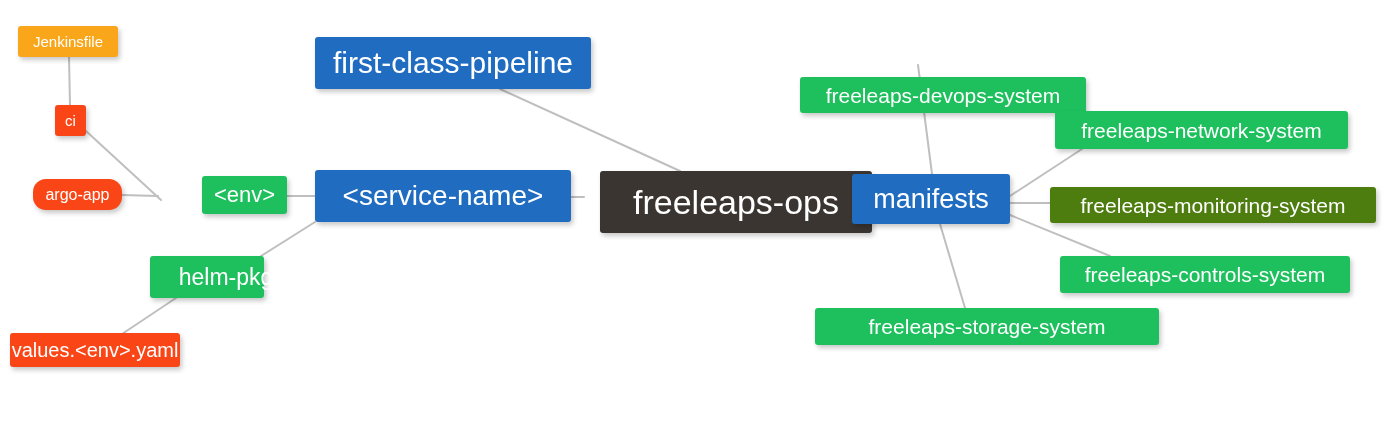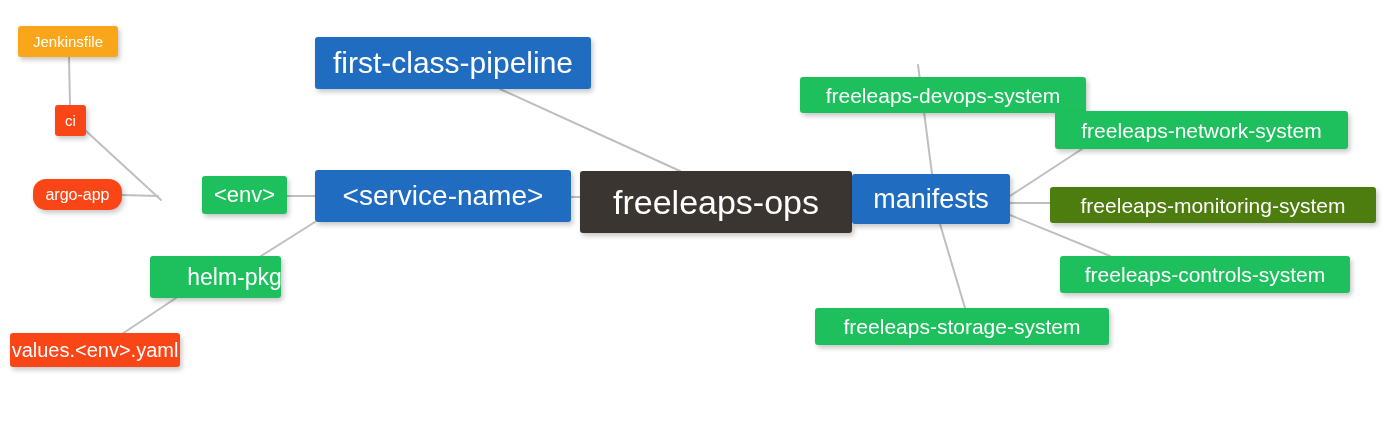--- a/index.html
+++ b/index.html
@@ -72,48 +72,48 @@
       </div>
       <div class="node" style="left: 55px; top: 105px; width: 31px; height: 31px; background: rgb(250, 70, 22); font-size: 15px;">
         <span class="node-label">ci</span>
       </div>
       <div class="node" style="left: 33px; top: 179px; width: 89px; height: 31px; background: rgb(250, 70, 22); font-size: 16px; border-radius: 13px;">
         <span class="node-label">argo-app</span>
       </div>
       <div class="node" style="left: 158px; top: 176px; width: 85px; height: 38px; background: rgb(30, 192, 94); font-size: 22px; margin-left: 44px;">
         <span class="node-label">&lt;env&gt;</span>
       </div>
-      <div class="node" style="left: 150px; top: 256px; width: 131px; height: 42px; background: rgb(30, 192, 94); font-size: 23px; padding-left: 48px;">
+      <div class="node" style="left: 150px; top: 256px; width: 114px; height: 42px; background: rgb(30, 192, 94); font-size: 23px; padding-left: 48px;">
         <span class="node-label">helm-pkg</span>
       </div>
       <div class="node" style="left: 10px; top: 333px; width: 170px; height: 34px; background: rgb(250, 70, 22); font-size: 20px;">
         <span class="node-label">values.&lt;env&gt;.yaml</span>
       </div>
       <div class="node" style="left: 315px; top: 37px; width: 276px; height: 52px; background: rgb(31, 108, 192); font-size: 30px;">
         <span class="node-label">first-class-pipeline</span>
       </div>
       <div class="node" style="left: 315px; top: 170px; width: 256px; height: 52px; background: rgb(31, 108, 192); font-size: 28px;">
         <span class="node-label">&lt;service-name&gt;</span>
       </div>
-      <div class="node" style="left: 580px; top: 171px; width: 272px; height: 62px; background: rgb(59, 53, 49); font-size: 34px;">
+      <div class="node" style="left: 600px; top: 171px; width: 272px; height: 62px; background: rgb(59, 53, 49); font-size: 34px;">
         <span class="node-label">freeleaps-ops</span>
       </div>
       <div class="node" style="left: 852px; top: 174px; width: 158px; height: 50px; background: rgb(31, 108, 192); font-size: 27px;">
         <span class="node-label">manifests</span>
       </div>
       <div class="node" style="left: 800px; top: 29px; width: 286px; height: 36px; background: rgb(30, 192, 94); font-size: 21px; margin-top: 48px;">
         <span class="node-label">freeleaps-devops-system</span>
       </div>
       <div class="node" style="left: 1055px; top: 111px; width: 293px; height: 38px; background: rgb(30, 192, 94); font-size: 21px;">
         <span class="node-label">freeleaps-network-system</span>
       </div>
       <div class="node" style="left: 1050px; top: 187px; width: 326px; height: 36px; background: #4d7c0f; font-size: 21px;">
         <span class="node-label">freeleaps-monitoring-system</span>
       </div>
       <div class="node" style="left: 1060px; top: 256px; width: 290px; height: 37px; background: rgb(30, 192, 94); font-size: 21px; justify-content: center;">
         <span class="node-label">freeleaps-controls-system</span>
       </div>
-      <div class="node" style="left: 815px; top: 308px; width: 294px; height: 37px; background: rgb(30, 192, 94); font-size: 21px;">
+      <div class="node" style="left: 815px; top: 308px; width: 344px; height: 37px; background: rgb(30, 192, 94); font-size: 21px;">
         <span class="node-label">freeleaps-storage-system</span>
       </div>
     </div>
 
 </div>
 
 </body></html>

